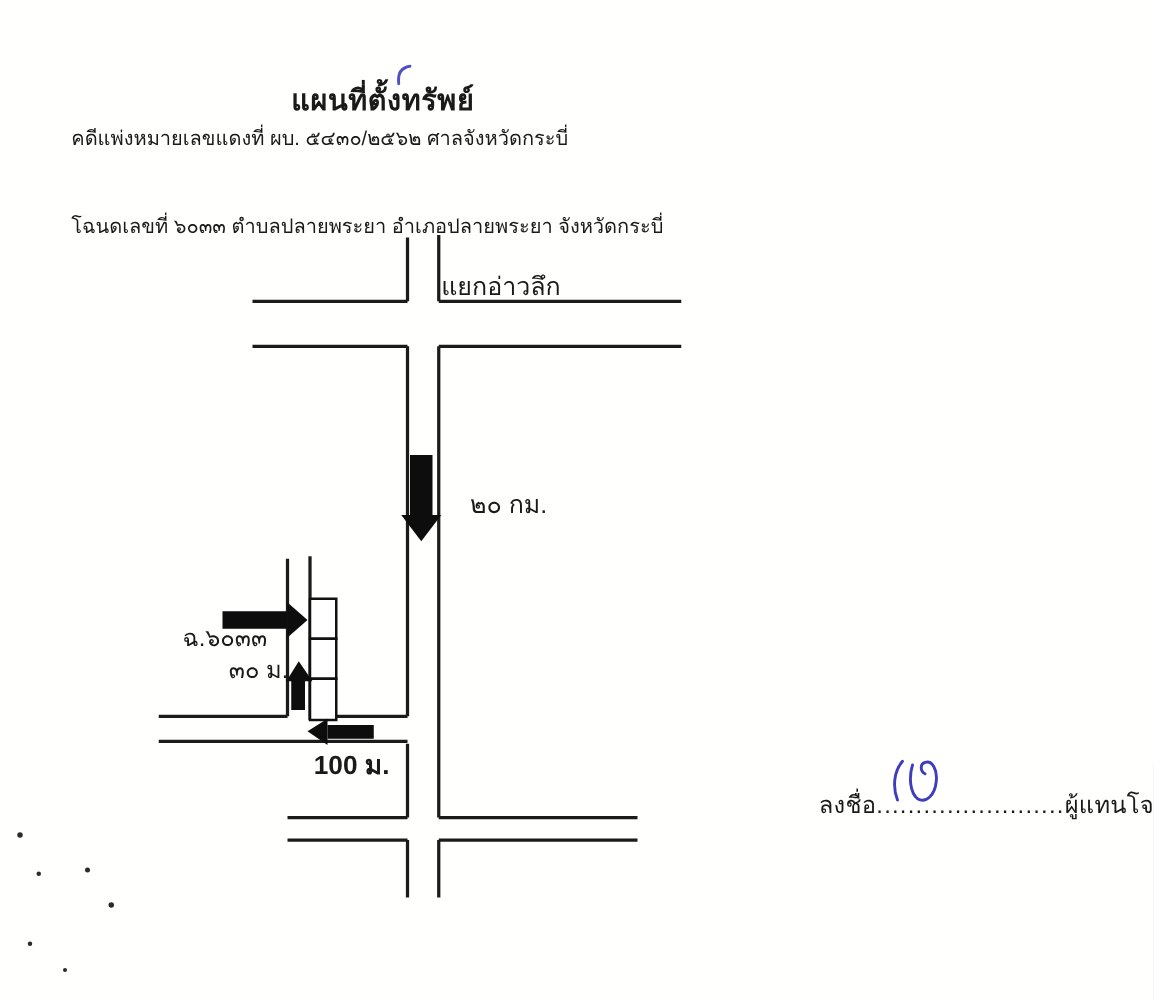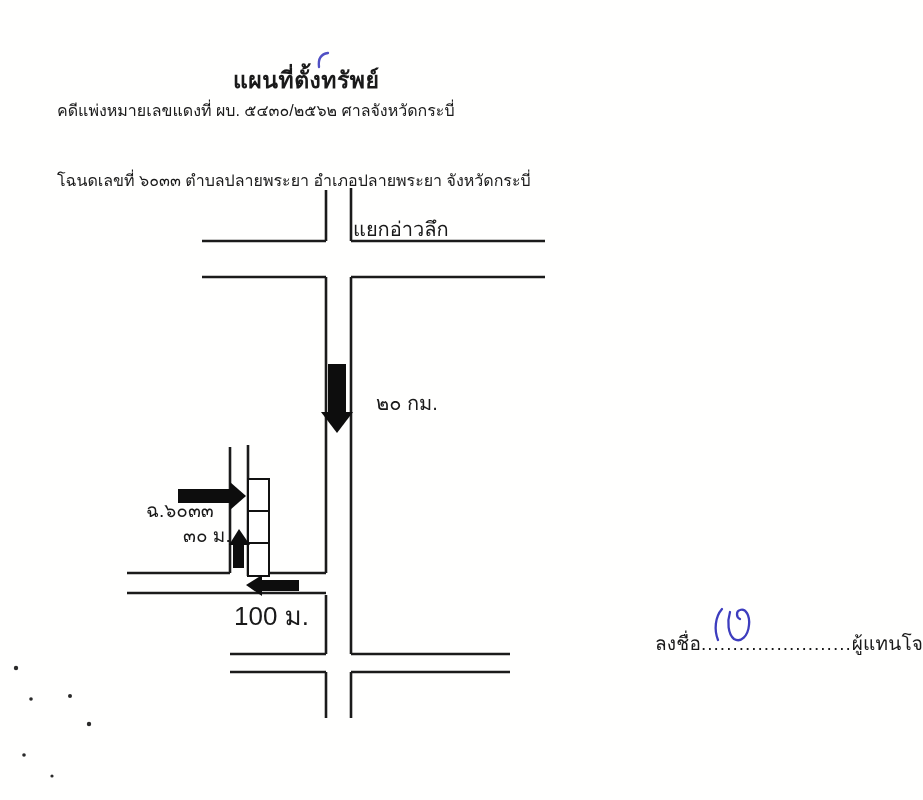--- a/index.html
+++ b/index.html
@@ -23,21 +23,21 @@
   .line1 { left: 57px;  top: 98px;  }
   .line2 { left: 57px;  top: 133px; }
   .line3 { left: 57px;  top: 168px; }
 
   .map-label { font-size: 20px; }
   .lbl-intersection-top { left: 353px; top: 213px; }
   .lbl-road-main        { left: 388px; top: 248px; }
   .lbl-20km             { left: 354px; top: 387px; margin-left: 22px; }
   .lbl-deed             { left: 146px; top: 456px; font-size: 19px; margin-top: 39px; }
   .lbl-30m              { left: 183px; top: 520px; font-size: 19px; }
-  .lbl-100m             { left: 234px; top: 595px; font-size: 26px; font-weight: 400; }
+  .lbl-100m             { left: 251px; top: 595px; font-size: 21px; font-weight: 700; }
   .lbl-intersection-bot { left: 353px; top: 678px; font-size: 17px; }
 
   .signature-line {
     left: 655px; top: 628px;
     font-size: 19px;
     letter-spacing: 0.2px;
   }
   .signature-line .dots { letter-spacing: 1px; }
 
   svg.overlay {

